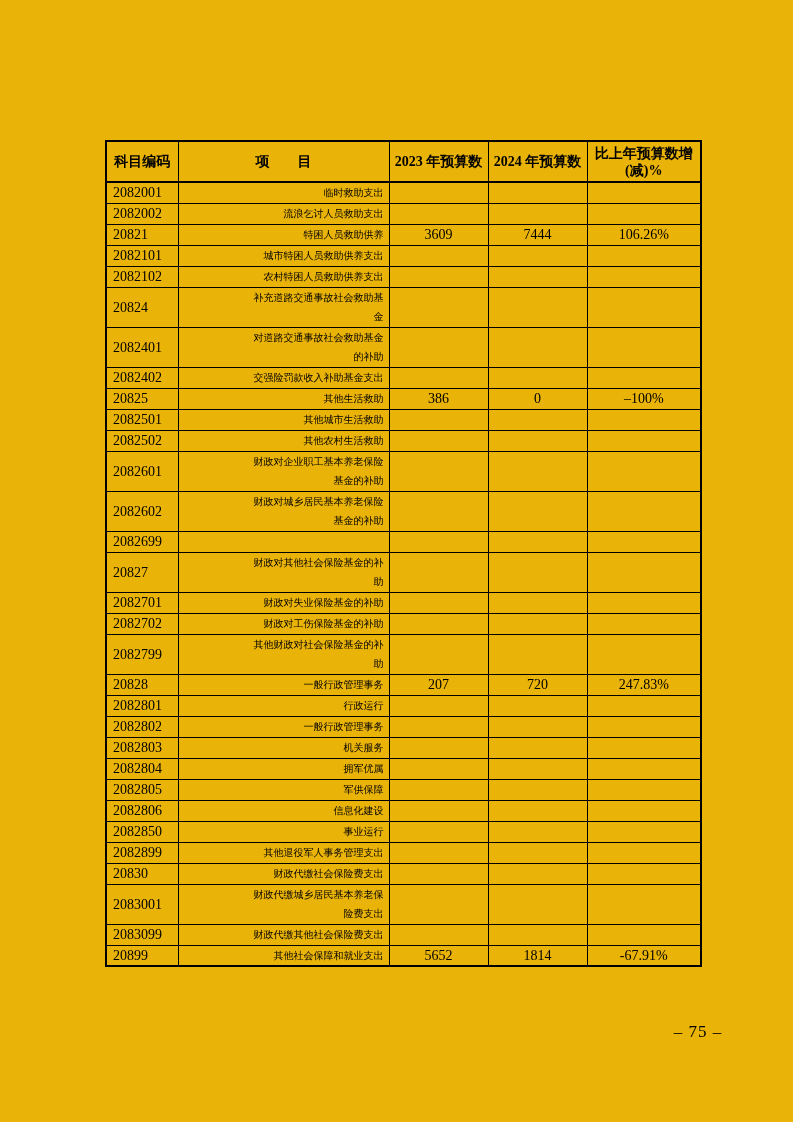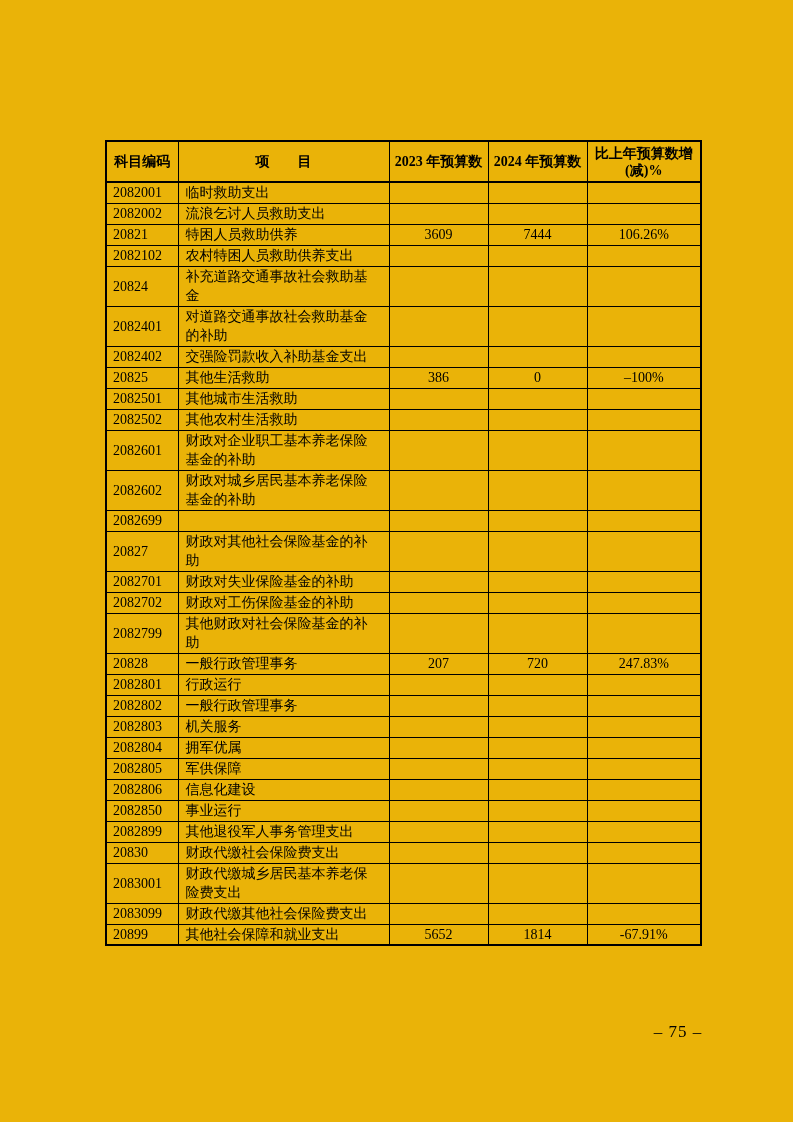--- a/index.html
+++ b/index.html
@@ -60,34 +60,34 @@
     font-size: 14px;
     line-height: 19px;
     padding: 0;
   }
   table.budget-table td.code {
     text-align: left;
     padding-left: 6px;
     font-size: 14px;
   }
   table.budget-table td.item {
-    text-align: left;
+    text-align: right;
     padding-left: 7px;
     padding-right: 5px;
-    font-size: 14px;
+    font-size: 10px;
     white-space: pre-line;
   }
   table.budget-table td.num {
     text-align: center;
     font-size: 14px;
   }
   .page-number {
     position: absolute;
     top: 1022px;
-    left: 640px;
+    left: 660px;
     width: 76px;
     text-align: center;
     font-size: 17px;
     line-height: 20px;
     letter-spacing: 1px;
   }
 </style>
 </head>
 <body>
 
@@ -127,20 +127,27 @@
           <td class="num"></td>
         </tr>
         <tr>
           <td class="code">20821</td>
           <td class="item">特困人员救助供养</td>
           <td class="num">3609</td>
           <td class="num">7444</td>
           <td class="num">106.26%</td>
         </tr>
         <tr>
+          <td class="code">2082101</td>
+          <td class="item">城市特困人员救助供养支出</td>
+          <td class="num"></td>
+          <td class="num"></td>
+          <td class="num"></td>
+        </tr>
+        <tr>
           <td class="code">2082102</td>
           <td class="item">农村特困人员救助供养支出</td>
           <td class="num"></td>
           <td class="num"></td>
           <td class="num"></td>
         </tr>
         <tr class="tall">
           <td class="code">20824</td>
           <td class="item">补充道路交通事故社会救助基
 金</td>

